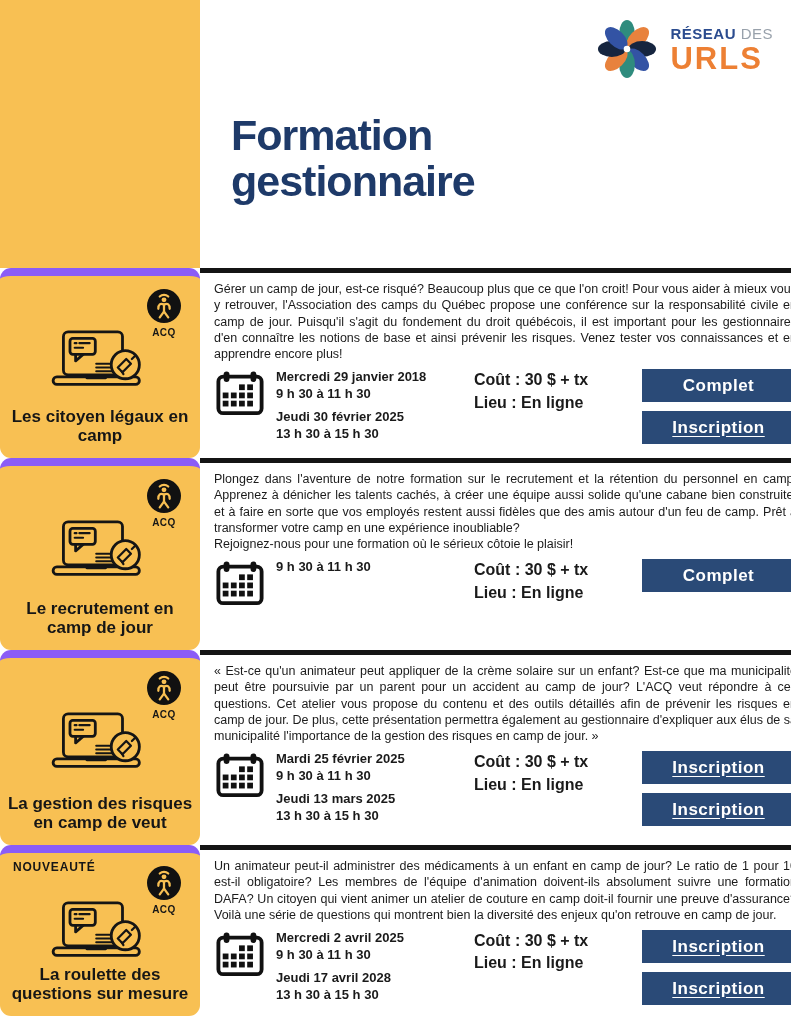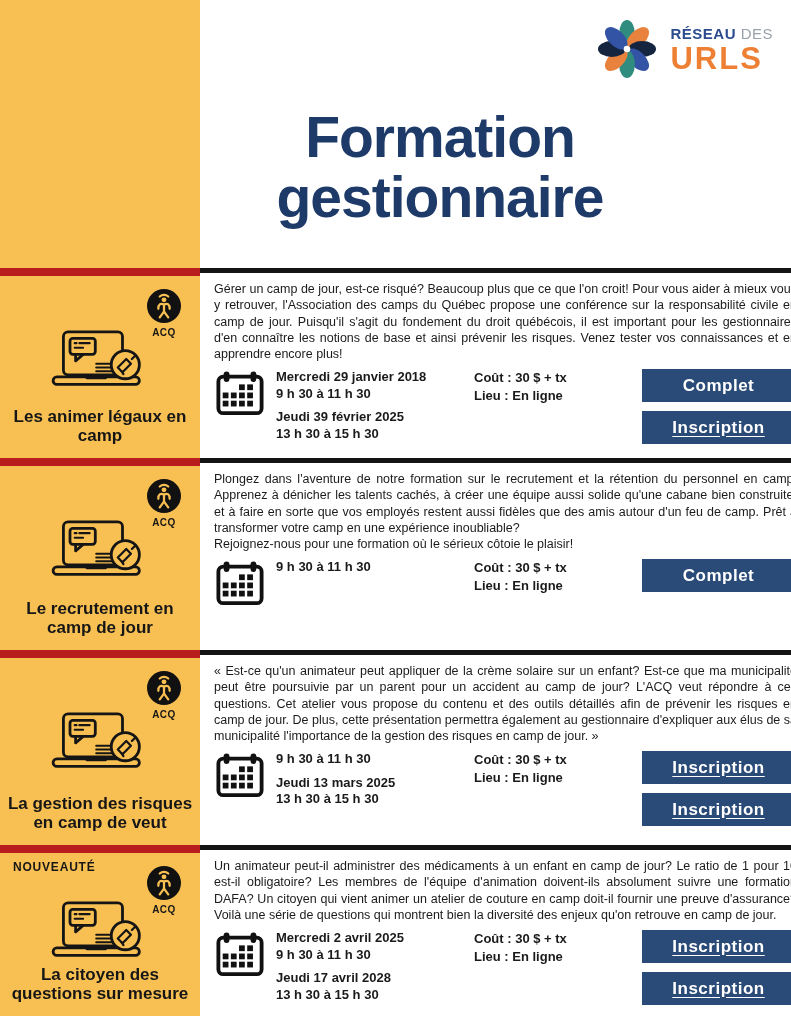--- a/index.html
+++ b/index.html
@@ -7,43 +7,43 @@
         font-family:"Liberation Sans",sans-serif;color:#1a1a1a;}
   .row{display:flex;width:791px;}
   .side{width:200px;flex:0 0 200px;background:#F8C053;position:relative;box-sizing:border-box;}
   .main{flex:1;position:relative;box-sizing:border-box;padding-left:16px;}
   
   .header-row{height:268px;}
   .logo{position:absolute;top:16px;right:18px;display:flex;align-items:center;gap:10px;}
   .logo-text .l1{font-size:15px;font-weight:bold;letter-spacing:.5px;color:#2B4C8F;}
   .logo-text .l1 .des{color:#98A1AB;font-weight:normal;}
   .logo-text .l2{font-size:31px;font-weight:bold;letter-spacing:2px;color:#ED8034;line-height:1;margin-top:1px;}
-  h1.title{position:absolute;left:14px;top:96px;margin:11px;width:430px;
-           font-size:57px;line-height:1.06;font-weight:bold;color:#1E3A69;letter-spacing:-1px;text-align:center;}
+  h1.title{position:absolute;left:14px;top:96px;margin:17px;width:430px;
+           font-size:43px;line-height:1.06;font-weight:bold;color:#1E3A69;letter-spacing:-1px;}
   
-  .sec .side{border-top:8px solid #b91c1c;}
+  .sec .side{border-top:8px solid #8b5cf6;border-radius:11px;}
   .sec .main{border-top:5px solid #141414;padding:4px 10px 0 14px;}
   .r1{height:190px;} .r2{height:192px;} .r3{height:195px;} .r4{height:171px;}
   
   .tag{position:absolute;top:7px;left:13px;font-size:12px;font-weight:bold;letter-spacing:.8px;color:#161616;}
   .acq{position:absolute;top:13px;right:16px;text-align:center;width:40px;}
   .acq .lbl{font-size:10px;font-weight:bold;color:#161616;margin-top:0;letter-spacing:.5px;}
   .laptop{position:absolute;top:54px;left:50%;transform:translateX(-54%);}
   .side-title{position:absolute;bottom:13px;left:0;width:100%;text-align:center;
               font-size:17px;font-weight:bold;line-height:1.12;color:#161616;padding:0 6px;box-sizing:border-box;}
   .r4 .laptop{top:48px;}
   
   .desc{margin:4px 0 0;font-size:12.5px;line-height:1.3;text-align:justify;white-space:pre-line;color:#1b1b1b;}
   .sched{display:flex;align-items:flex-start;margin-top:7px;}
   .cal{flex:0 0 48px;margin:2px 12px 0 2px;}
   .dates{width:198px;flex:0 0 198px;}
   .session .dt{font-size:13px;font-weight:bold;line-height:1.27;}
   .session + .session{margin-top:7px;}
   .cost{width:168px;flex:0 0 168px;}
-  .cost div{font-size:13px;font-weight:bold;line-height:1.4;}
+  .cost div{font-size:16px;font-weight:bold;line-height:1.4;}
   .btns{margin-left:auto;display:flex;flex-direction:column;gap:9px;padding-right:2px;}
   .btn{width:153px;height:33px;background:#2A4A77;color:#ffffff;border:none;
        font-family:"Liberation Sans",sans-serif;font-size:17px;font-weight:bold;
        letter-spacing:.5px;display:flex;align-items:center;justify-content:center;cursor:pointer;}
   .btn.link{text-decoration:underline;text-underline-offset:3px;}
 </style>
 </head>
 <body>
 
 <div class="page">
@@ -110,21 +110,21 @@
               <path d="M50 44 h17"></path>
     </g>
     <circle cx="81" cy="37" r="15" fill="#F8C053" stroke="#151515" stroke-width="3"></circle>
     <g fill="none" stroke="#151515" stroke-width="2.4" stroke-linecap="round" stroke-linejoin="round">
       <path d="M73 40 l9 -9 l5 5 l-9 9 z"></path>
       <path d="M77 44 l2 3"></path>
       <path d="M88 31 l3 -3"></path>
     </g>
   </svg>
 </span>
-      <div class="side-title">Les animer légaux en camp</div>
+      <div class="side-title">Les citoyen légaux en camp</div>
     </div>
     <div class="main">
       <p class="desc">Gérer un camp de jour, est-ce risqué? Beaucoup plus que ce que l'on croit! Pour vous aider à mieux vous y retrouver, l'Association des camps du Québec propose une conférence sur la responsabilité civile en camp de jour. Puisqu'il s'agit du fondement du droit québécois, il est important pour les gestionnaires d'en connaître les notions de base et ainsi prévenir les risques. Venez tester vos connaissances et en apprendre encore plus!</p>
       <div class="sched">
         <span class="cal">
   <svg width="48" height="45" viewBox="0 0 50 46">
     <rect x="8" y="0" width="6" height="11" rx="3" fill="#111111"></rect>
     <rect x="36" y="0" width="6" height="11" rx="3" fill="#111111"></rect>
     <rect x="2.5" y="5.5" width="45" height="38" rx="5" fill="none" stroke="#111111" stroke-width="4"></rect>
     <g fill="#111111">
@@ -140,21 +140,21 @@
                 <rect x="32.5" y="30.5" width="6" height="6"></rect>
     </g>
   </svg>
 </span>
         <div class="dates">
           <div class="session">
             <div class="dt">Mercredi 29 janvier 2018</div>
             <div class="dt">9 h 30 à 11 h 30</div>
           </div>
           <div class="session">
-            <div class="dt">Jeudi 39 février 2025</div>
+            <div class="dt">Jeudi 30 février 2025</div>
             <div class="dt">13 h 30 à 15 h 30</div>
           </div>
         </div>
         <div class="cost">
           <div>Coût : 30 $ + tx</div>
           <div>Lieu : En ligne</div>
         </div>
         <div class="btns">
           <button class="btn solid">Complet</button>
           <button class="btn link">Inscription</button>
@@ -307,20 +307,21 @@
                 <rect x="32.5" y="22" width="6" height="6"></rect>
       <rect x="7" y="30.5" width="6" height="6"></rect>
                 <rect x="15.5" y="30.5" width="6" height="6"></rect>
       <rect x="24" y="30.5" width="6" height="6"></rect>
                 <rect x="32.5" y="30.5" width="6" height="6"></rect>
     </g>
   </svg>
 </span>
         <div class="dates">
           <div class="session">
+            <div class="dt">Mardi 25 février 2025</div>
             <div class="dt">9 h 30 à 11 h 30</div>
           </div>
           <div class="session">
             <div class="dt">Jeudi 13 mars 2025</div>
             <div class="dt">13 h 30 à 15 h 30</div>
           </div>
         </div>
         <div class="cost">
           <div>Coût : 30 $ + tx</div>
           <div>Lieu : En ligne</div>
@@ -369,21 +370,21 @@
               <path d="M50 44 h17"></path>
     </g>
     <circle cx="81" cy="37" r="15" fill="#F8C053" stroke="#151515" stroke-width="3"></circle>
     <g fill="none" stroke="#151515" stroke-width="2.4" stroke-linecap="round" stroke-linejoin="round">
       <path d="M73 40 l9 -9 l5 5 l-9 9 z"></path>
       <path d="M77 44 l2 3"></path>
       <path d="M88 31 l3 -3"></path>
     </g>
   </svg>
 </span>
-      <div class="side-title">La citoyen des questions sur mesure</div>
+      <div class="side-title">La roulette des questions sur mesure</div>
     </div>
     <div class="main">
       <p class="desc">Un animateur peut-il administrer des médicaments à un enfant en camp de jour? Le ratio de 1 pour 10 est-il obligatoire? Les membres de l'équipe d'animation doivent-ils absolument suivre une formation DAFA? Un citoyen qui vient animer un atelier de couture en camp doit-il fournir une preuve d'assurance? Voilà une série de questions qui montrent bien la diversité des enjeux qu'on retrouve en camp de jour.</p>
       <div class="sched">
         <span class="cal">
   <svg width="48" height="45" viewBox="0 0 50 46">
     <rect x="8" y="0" width="6" height="11" rx="3" fill="#111111"></rect>
     <rect x="36" y="0" width="6" height="11" rx="3" fill="#111111"></rect>
     <rect x="2.5" y="5.5" width="45" height="38" rx="5" fill="none" stroke="#111111" stroke-width="4"></rect>
     <g fill="#111111">

